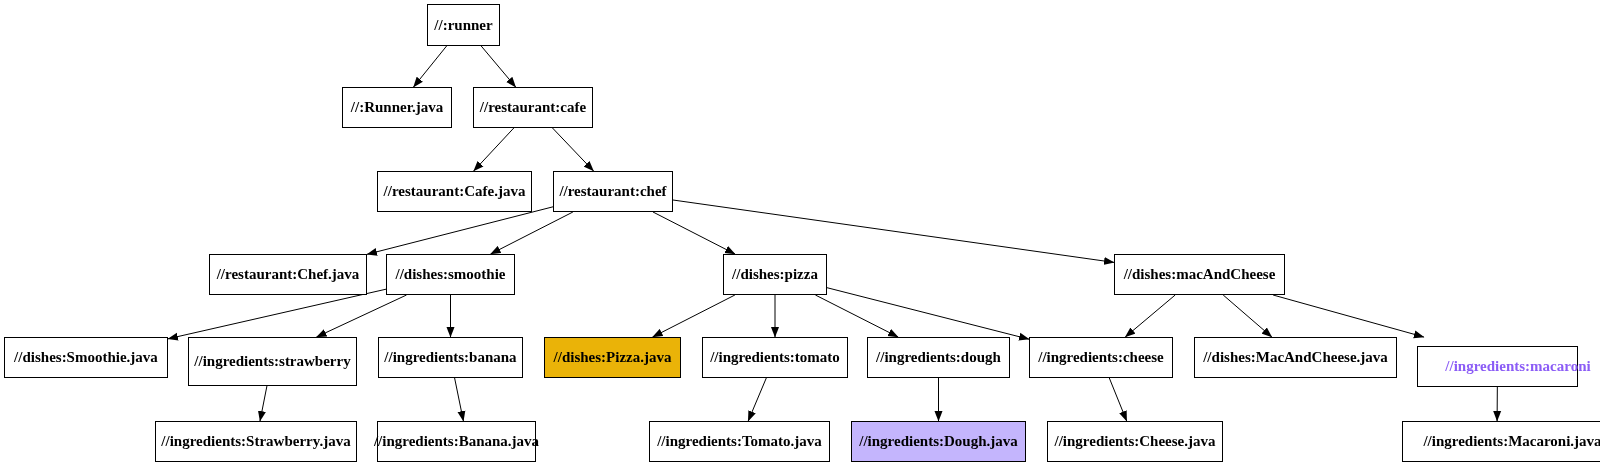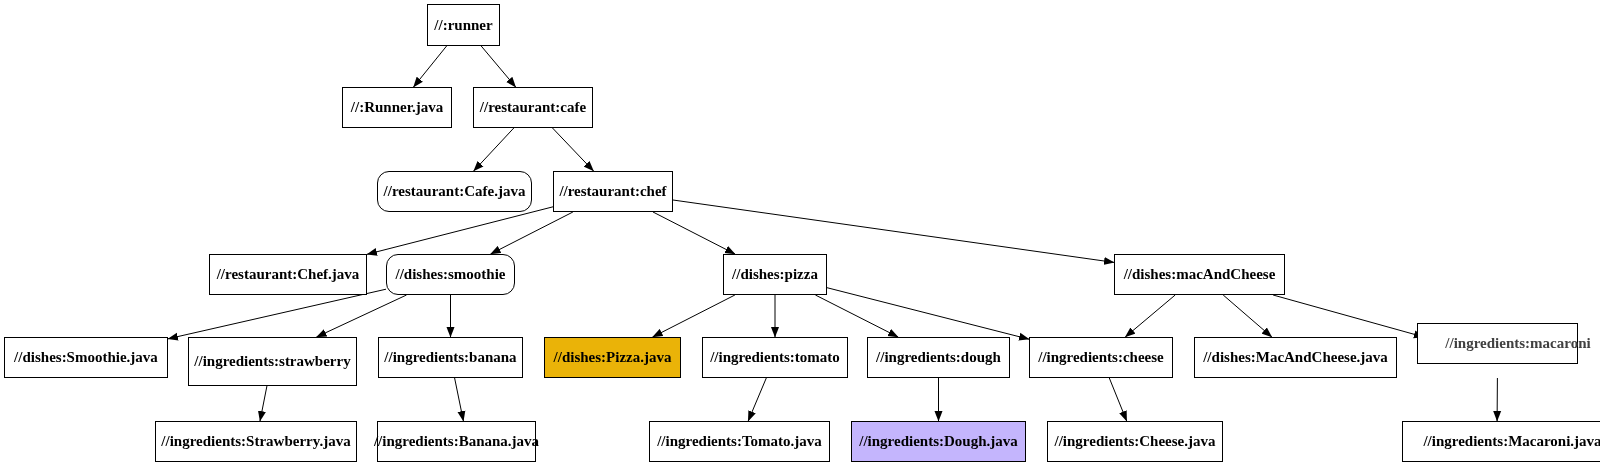--- a/index.html
+++ b/index.html
@@ -72,35 +72,35 @@
         <line x1="766.3" y1="378.0" x2="748.2" y2="421.0" stroke="#000000" stroke-width="1" marker-end="url(#arrowhead)"></line>
         <line x1="938.5" y1="378.0" x2="938.5" y2="421.0" stroke="#000000" stroke-width="1" marker-end="url(#arrowhead)"></line>
         <line x1="1109.3" y1="378.0" x2="1126.7" y2="421.0" stroke="#000000" stroke-width="1" marker-end="url(#arrowhead)"></line>
         <line x1="1497.4" y1="378.0" x2="1497.1" y2="421.0" stroke="#000000" stroke-width="1" marker-end="url(#arrowhead)"></line>
       </g>
   </svg>
   <div id="nodes-layer">
       <div class="graph-node" style="left: 427px; top: 4px; width: 73px; height: 42px; background: rgb(255, 255, 255); border-color: rgb(0, 0, 0); color: rgb(0, 0, 0);">//:runner</div>
       <div class="graph-node" style="left: 342px; top: 87px; width: 110px; height: 41px; background: rgb(255, 255, 255); border-color: rgb(0, 0, 0); color: rgb(0, 0, 0);">//:Runner.java</div>
       <div class="graph-node" style="left: 473px; top: 87px; width: 120px; height: 41px; background: rgb(255, 255, 255); border-color: rgb(0, 0, 0); color: rgb(0, 0, 0);">//restaurant:cafe</div>
-      <div class="graph-node" style="left: 377px; top: 171px; width: 155px; height: 41px; background: rgb(255, 255, 255); border-color: rgb(0, 0, 0); color: rgb(0, 0, 0); border-radius: 12px;">//restaurant:Cafe.java</div>
+      <div class="graph-node" style="left: 377px; top: 171px; width: 155px; height: 41px; background: rgb(255, 255, 255); border-color: rgb(0, 0, 0); color: rgb(0, 0, 0);">//restaurant:Cafe.java</div>
       <div class="graph-node" style="left: 553px; top: 171px; width: 120px; height: 41px; background: rgb(255, 255, 255); border-color: rgb(0, 0, 0); color: rgb(0, 0, 0);">//restaurant:chef</div>
       <div class="graph-node" style="left: 209px; top: 254px; width: 158px; height: 41px; background: rgb(255, 255, 255); border-color: rgb(0, 0, 0); color: rgb(0, 0, 0);">//restaurant:Chef.java</div>
-      <div class="graph-node" style="left: 386px; top: 254px; width: 129px; height: 41px; background: rgb(255, 255, 255); border-color: rgb(0, 0, 0); color: rgb(0, 0, 0); border-radius: 12px;">//dishes:smoothie</div>
+      <div class="graph-node" style="left: 386px; top: 254px; width: 129px; height: 41px; background: rgb(255, 255, 255); border-color: rgb(0, 0, 0); color: rgb(0, 0, 0);">//dishes:smoothie</div>
       <div class="graph-node" style="left: 723px; top: 254px; width: 104px; height: 41px; background: rgb(255, 255, 255); border-color: rgb(0, 0, 0); color: rgb(0, 0, 0);">//dishes:pizza</div>
       <div class="graph-node" style="left: 1114px; top: 254px; width: 171px; height: 41px; background: rgb(255, 255, 255); border-color: rgb(0, 0, 0); color: rgb(0, 0, 0);">//dishes:macAndCheese</div>
       <div class="graph-node" style="left: 4px; top: 337px; width: 164px; height: 41px; background: rgb(255, 255, 255); border-color: rgb(0, 0, 0); color: rgb(0, 0, 0);">//dishes:Smoothie.java</div>
       <div class="graph-node" style="left: 188px; top: 337px; width: 169px; height: 49px; background: rgb(255, 255, 255); border-color: rgb(0, 0, 0); color: rgb(0, 0, 0);">//ingredients:strawberry</div>
       <div class="graph-node" style="left: 378px; top: 337px; width: 145px; height: 41px; background: rgb(255, 255, 255); border-color: rgb(0, 0, 0); color: rgb(0, 0, 0);">//ingredients:banana</div>
       <div class="graph-node" style="left: 544px; top: 337px; width: 137px; height: 41px; background: #eab308; border-color: rgb(0, 0, 0); color: rgb(0, 0, 0);">//dishes:Pizza.java</div>
       <div class="graph-node" style="left: 702px; top: 337px; width: 146px; height: 41px; background: rgb(255, 255, 255); border-color: rgb(0, 0, 0); color: rgb(0, 0, 0);">//ingredients:tomato</div>
       <div class="graph-node" style="left: 867px; top: 337px; width: 143px; height: 41px; background: rgb(255, 255, 255); border-color: rgb(0, 0, 0); color: rgb(0, 0, 0); text-align: right;">//ingredients:dough</div>
       <div class="graph-node" style="left: 1029px; top: 337px; width: 144px; height: 41px; background: rgb(255, 255, 255); border-color: rgb(0, 0, 0); color: rgb(0, 0, 0);">//ingredients:cheese</div>
       <div class="graph-node" style="left: 1194px; top: 337px; width: 203px; height: 41px; background: rgb(255, 255, 255); border-color: rgb(0, 0, 0); color: rgb(0, 0, 0);">//dishes:MacAndCheese.java</div>
-      <div class="graph-node" style="left: 1417px; top: 323px; width: 161px; height: 41px; background: rgb(255, 255, 255); border-color: rgb(0, 0, 0); color: #404040; padding-left: 41px;">//ingredients:macaroni</div>
+      <div class="graph-node" style="left: 1417px; top: 346px; width: 161px; height: 41px; background: rgb(255, 255, 255); border-color: rgb(0, 0, 0); color: #8b5cf6; padding-left: 41px;">//ingredients:macaroni</div>
       <div class="graph-node" style="left: 155px; top: 421px; width: 202px; height: 41px; background: rgb(255, 255, 255); border-color: rgb(0, 0, 0); color: rgb(0, 0, 0);">//ingredients:Strawberry.java</div>
       <div class="graph-node" style="left: 377px; top: 421px; width: 159px; height: 41px; background: rgb(255, 255, 255); border-color: rgb(0, 0, 0); color: rgb(0, 0, 0);">//ingredients:Banana.java</div>
       <div class="graph-node" style="left: 649px; top: 421px; width: 181px; height: 41px; background: rgb(255, 255, 255); border-color: rgb(0, 0, 0); color: rgb(0, 0, 0);">//ingredients:Tomato.java</div>
       <div class="graph-node" style="left: 851px; top: 421px; width: 175px; height: 41px; background: #c4b5fd; border-color: rgb(0, 0, 0); color: rgb(0, 0, 0);">//ingredients:Dough.java</div>
       <div class="graph-node" style="left: 1047px; top: 421px; width: 176px; height: 41px; background: rgb(255, 255, 255); border-color: rgb(0, 0, 0); color: rgb(0, 0, 0);">//ingredients:Cheese.java</div>
       <div class="graph-node" style="left: 1402px; top: 421px; width: 221px; height: 41px; background: rgb(255, 255, 255); border-color: rgb(0, 0, 0); color: rgb(0, 0, 0);">//ingredients:Macaroni.java</div>
     </div>
 </div>
 
 </body></html>

